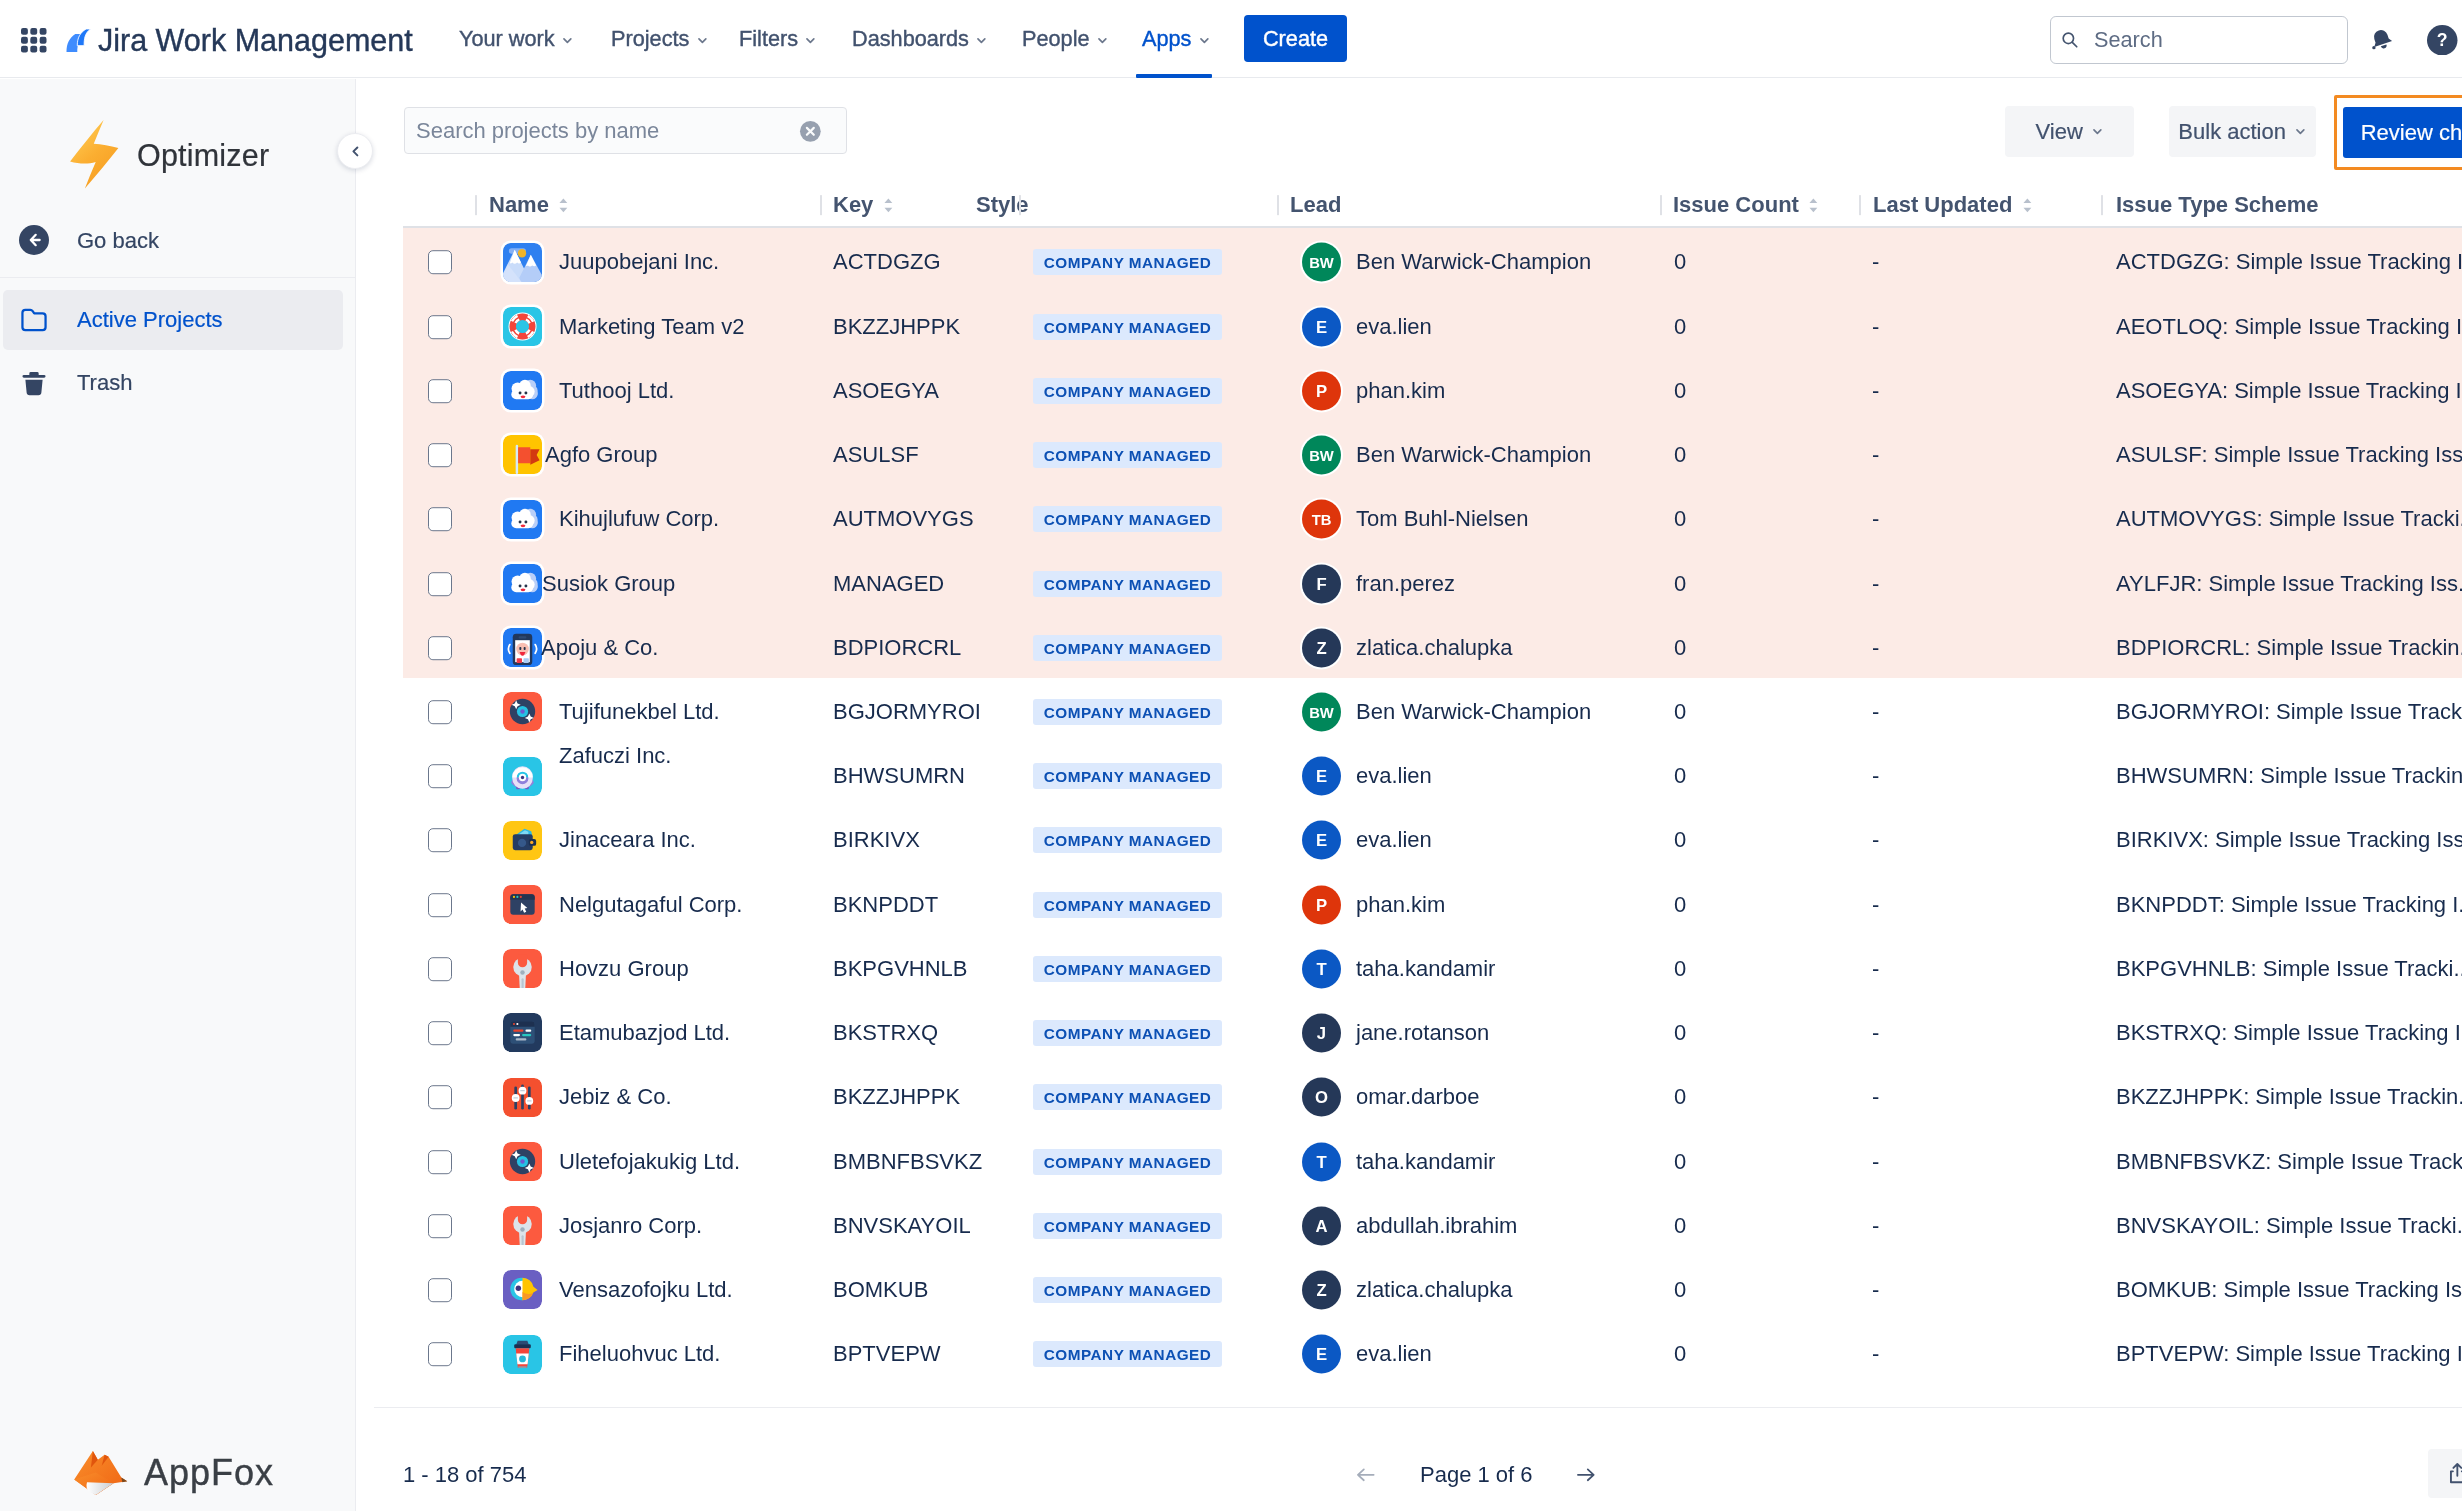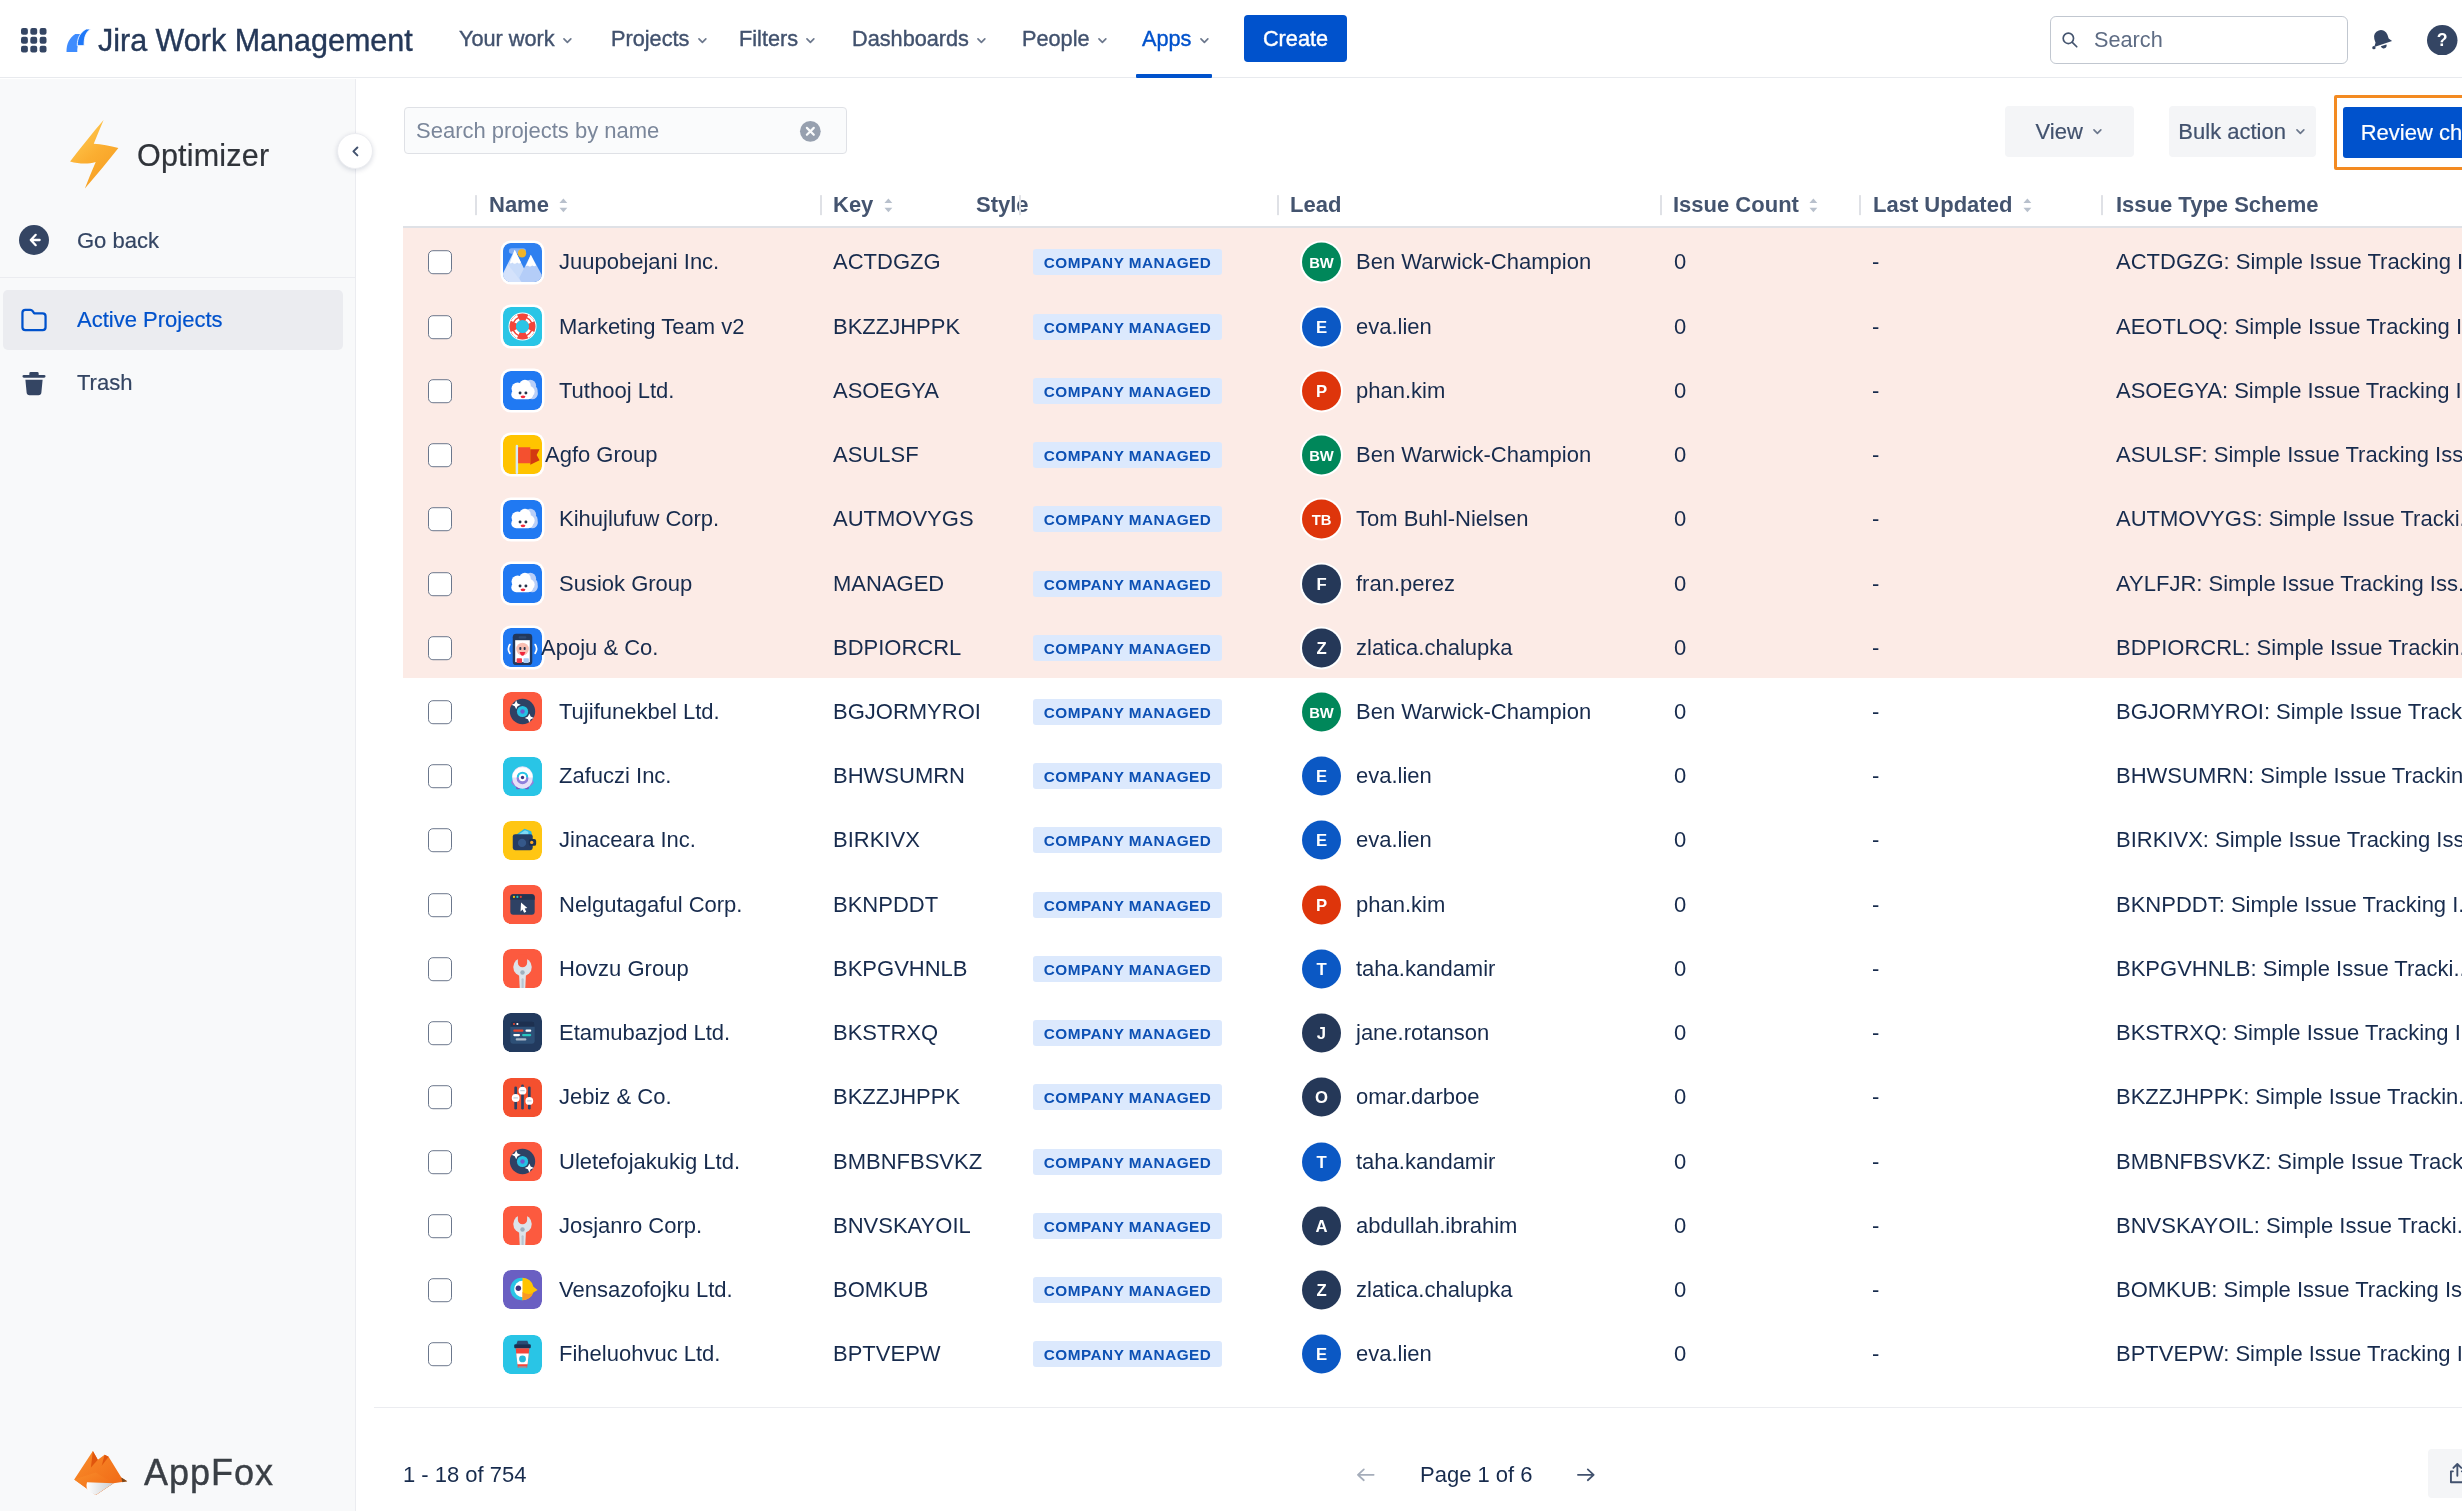--- a/index.html
+++ b/index.html
@@ -333,21 +333,21 @@
           <circle cx="45" cy="30" r="12"></circle>
           <circle cx="54" cy="42" r="11"></circle>
           <rect x="17" y="38" width="45" height="20" rx="10"></rect>
         </g>
         <circle cx="35" cy="45" r="3" fill="#26344A"></circle>
         <circle cx="47" cy="45" r="3" fill="#26344A"></circle>
         <path d="M36 52 a5 4 0 0 0 10 0 q-5 -3 -10 0 Z" fill="#F0283C"></path>
       </g>
     </svg>
   </div>
-<div class="cell" style="left:559px;top:584px">Susiok Group</div>
+<div class="cell" style="left:542px;top:584px">Susiok Group</div>
 <div class="cell" style="left:833px;top:584px">MANAGED</div>
 <div class="chip" style="top:584px">COMPANY MANAGED</div>
 <div class="av" style="top:584px;background:#253858;font-size:16.7px">F</div>
 <div class="cell" style="left:1356px;top:584px">fran.perez</div>
 <div class="cell" style="left:1674px;top:584px">0</div>
 <div class="cell" style="left:1872px;top:584px">-</div>
 <div class="cell" style="left:2116px;top:584px">AYLFJR: Simple Issue Tracking Iss...</div>
 <div class="cb" style="top:648px"></div>
 <div class="abs" style="left:503px;top:628px;height:39px">
     <svg class="pic" width="39" height="39" viewBox="0 0 80 80">
@@ -413,21 +413,21 @@
         <rect x="27" y="56" width="8" height="10" rx="2" fill="#6F5BC8"></rect>
         <rect x="45" y="56" width="8" height="10" rx="2" fill="#6F5BC8"></rect>
         <ellipse cx="40" cy="52" rx="23" ry="11.5" fill="#8F80DB"></ellipse>
         <path d="M23.5 40 a16.5 16.5 0 0 1 33 0 v4 a16.5 16.5 0 0 1 -33 0 Z" fill="none" stroke="#E6DFF7" stroke-width="9"></path>
         <path d="M23.5 42 a16.5 16.5 0 0 1 33 0" fill="none" stroke="#fff" stroke-width="9"></path>
         <circle cx="40" cy="42" r="7.5" fill="#fff"></circle>
         <circle cx="40" cy="42" r="3.4" fill="#3D3580"></circle>
       </g>
     </svg>
   </div>
-<div class="cell" style="left:559px;top:776px">Zafuczi Inc.</div>
+<div class="cell" style="left:559px;top:756px">Zafuczi Inc.</div>
 <div class="cell" style="left:833px;top:776px">BHWSUMRN</div>
 <div class="chip" style="top:776px">COMPANY MANAGED</div>
 <div class="av" style="top:776px;background:#0B58C4;font-size:16.7px">E</div>
 <div class="cell" style="left:1356px;top:776px">eva.lien</div>
 <div class="cell" style="left:1674px;top:776px">0</div>
 <div class="cell" style="left:1872px;top:776px">-</div>
 <div class="cell" style="left:2116px;top:776px">BHWSUMRN: Simple Issue Trackin...</div>
 <div class="cb" style="top:840px"></div>
 <div class="abs" style="left:503px;top:821px;height:39px">
     <svg class="pic" width="39" height="39" viewBox="0 0 80 80">

